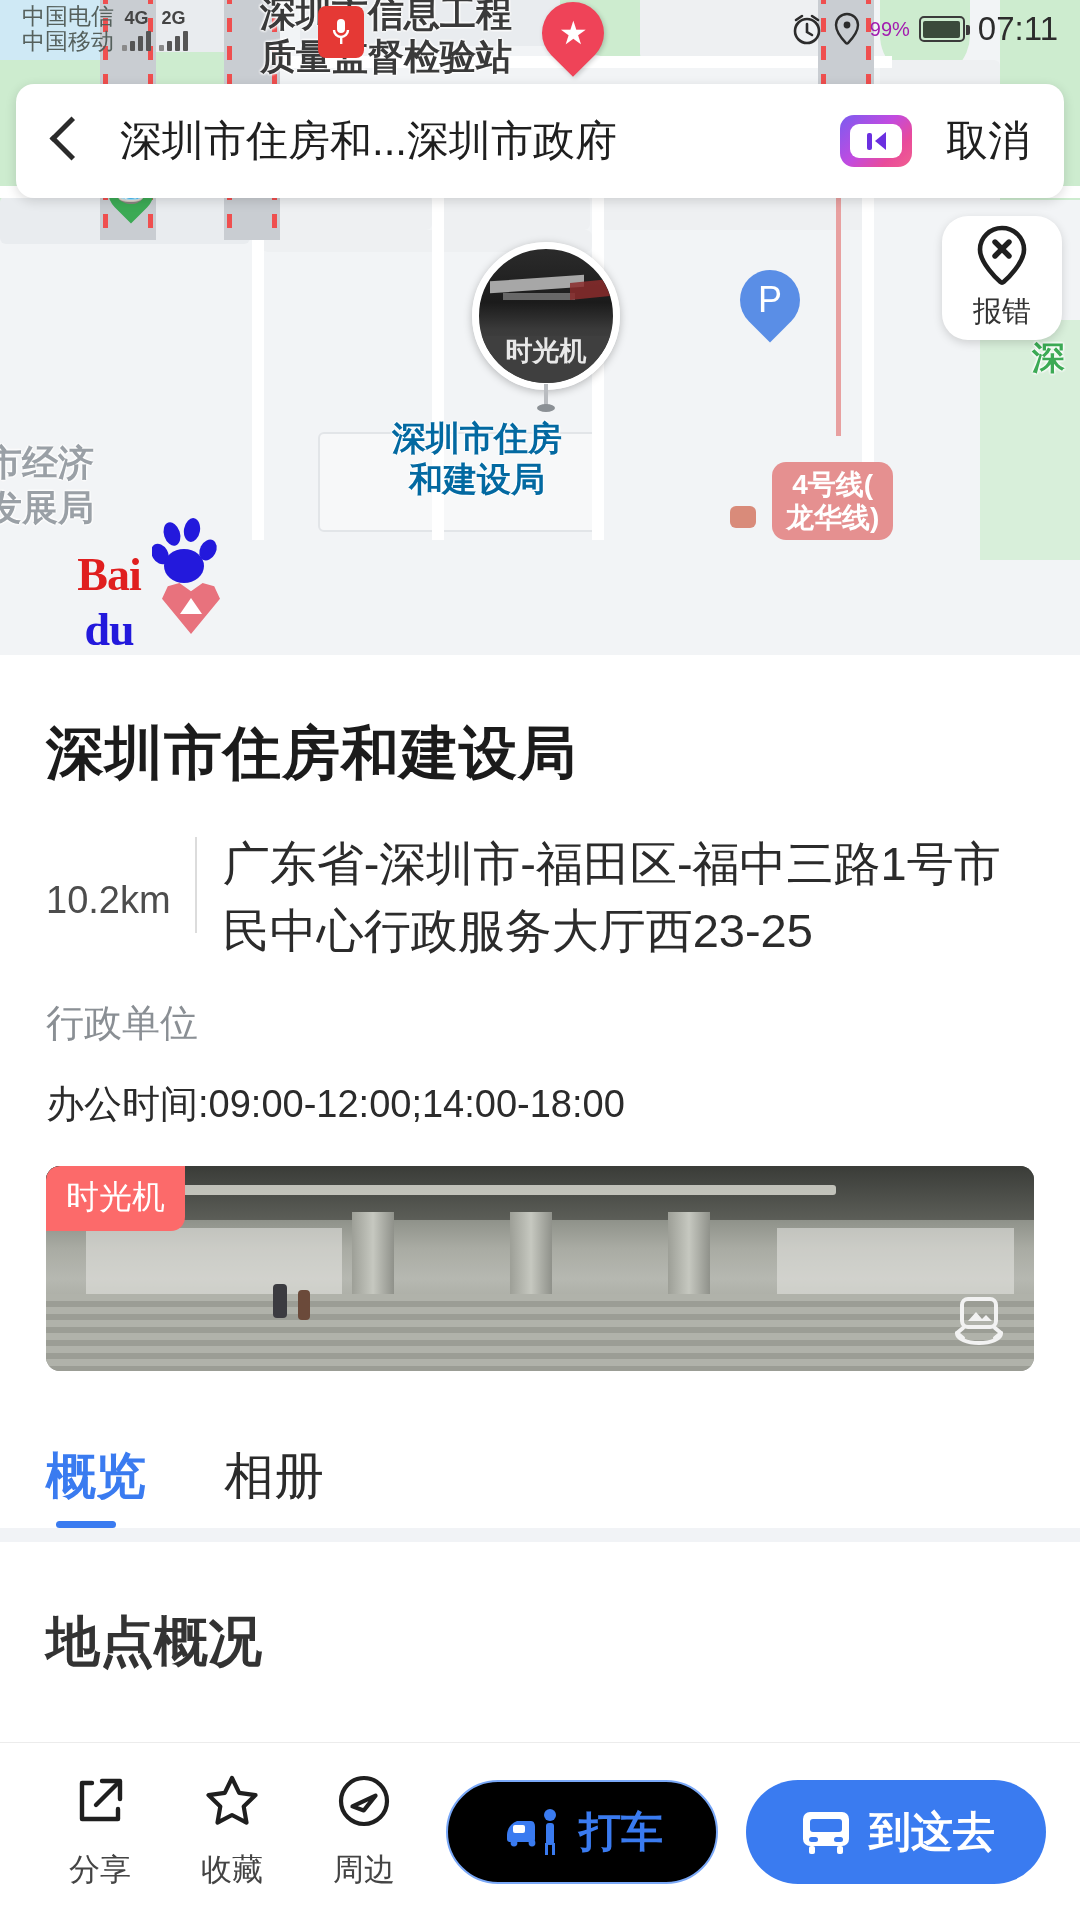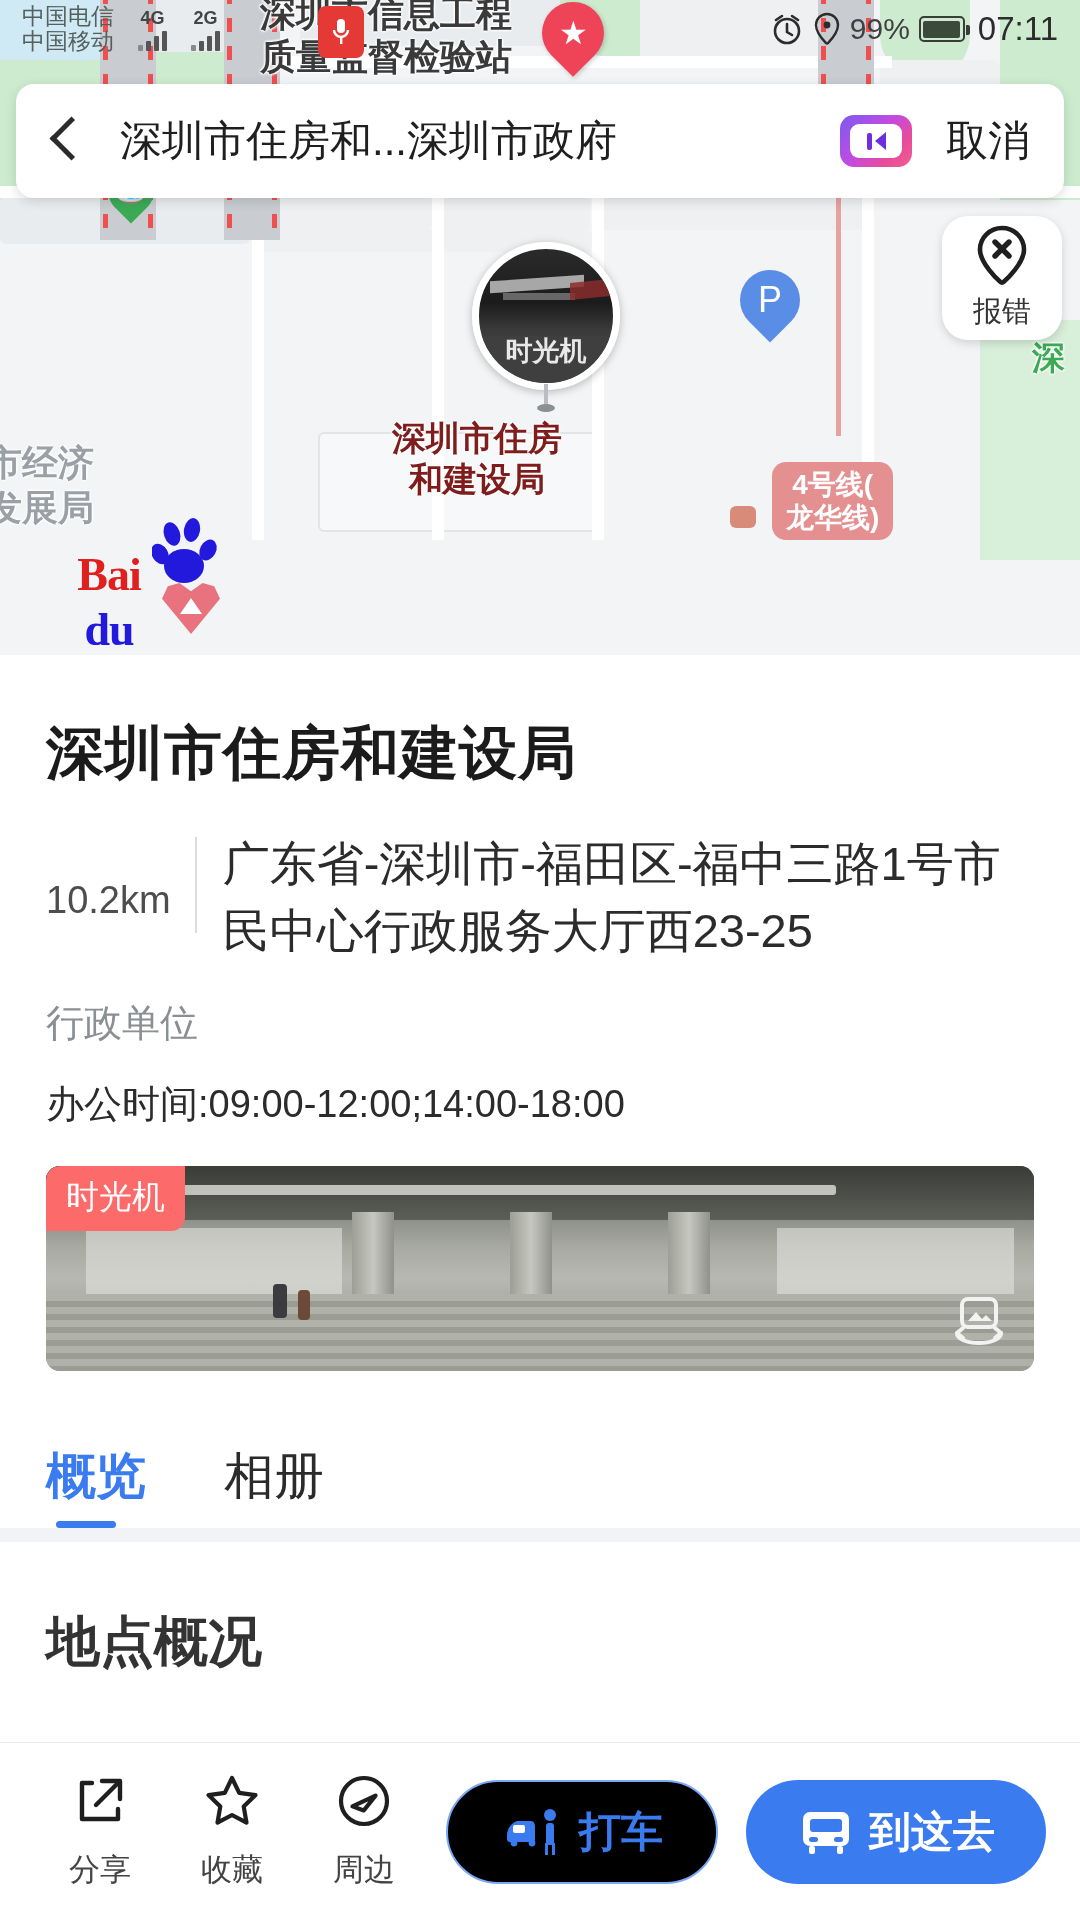--- a/index.html
+++ b/index.html
@@ -67,21 +67,21 @@
     position: absolute; width: 5px; background: #e8a0a0;
   }
 
   .map-label {
     position: absolute; font-weight: 700; white-space: nowrap;
     text-shadow: 0 0 3px #fff, 0 0 3px #fff, 0 0 3px #fff, 0 0 3px #fff;
   }
   .lbl-park { color: #3caa55; font-size: 33px; }
   .lbl-gov  { color: #9aa0a6; font-size: 40px; }
   .lbl-green-r { color: #3caa55; font-size: 33px; }
-  .lbl-poi { color: #7f1d1d; font-size: 34px; line-height: 1.22; text-align: center; }
+  .lbl-poi { color: #0369a1; font-size: 34px; line-height: 1.22; text-align: center; }
   .lbl-top { color: #3a3a3a; font-size: 36px; line-height: 1.2; text-align: center;}
 
   
   .park-pin {
     position: absolute; width: 46px; height: 46px; background: #3caa55;
     border-radius: 50% 50% 50% 0; transform: rotate(-45deg);
     display: flex; align-items: center; justify-content: center;
   }
   .park-pin span { transform: rotate(45deg); color: #fff; font-size: 24px; }
 
@@ -179,33 +179,33 @@
     width: 0; height: 0; border-left: 11px solid transparent; border-right: 11px solid transparent;
     border-bottom: 16px solid #fff;
   }
 
   
   .statusbar {
     position: absolute; left: 0; top: 0; width: 1080px; height: 58px;
     display: flex; align-items: center; justify-content: space-between;
     padding: 0 22px; z-index: 40; pointer-events: none;
   }
-  .sb-left { display: flex; align-items: center; gap: 24px; }
+  .sb-left { display: flex; align-items: center; gap: 8px; }
   .carriers { display: flex; flex-direction: column; line-height: 1.08; }
   .carriers div { font-size: 23px; color: #55605c; }
   .net-col { display:flex; flex-direction: column; align-items:center; justify-content:flex-start; }
   .net-type { font-size: 18px; color: #444; font-weight: 700; }
   .bars { display: flex; align-items: flex-end; gap: 3px; height: 22px; }
   .bars i { display:block; width: 5px; background: #555; border-radius: 1px; }
   .bars i:nth-child(1){ height: 6px; background:#8a8a8a;}
   .bars i:nth-child(2){ height: 10px;}
   .bars i:nth-child(3){ height: 15px;}
   .bars i:nth-child(4){ height: 20px;}
   .sb-right { display: flex; align-items: center; gap: 9px; }
-  .sb-right .pct { font-size: 30px; color: #404040; }
+  .sb-right .pct { font-size: 20px; color: #a21caf; }
   .battery {
     width: 46px; height: 26px; border: 2.5px solid #3b3b3b; border-radius: 5px;
     position: relative; padding: 2.5px;
   }
   .battery::after{
     content:""; position:absolute; right:-7px; top:7px; width:4px; height:10px;
     background:#3b3b3b; border-radius: 0 2px 2px 0;
   }
   .battery .fill { height: 100%; background: #3b4a3b; border-radius: 2px; }
   .clock { font-size: 33px; color: #2c2c2c; margin-left: 4px; }

